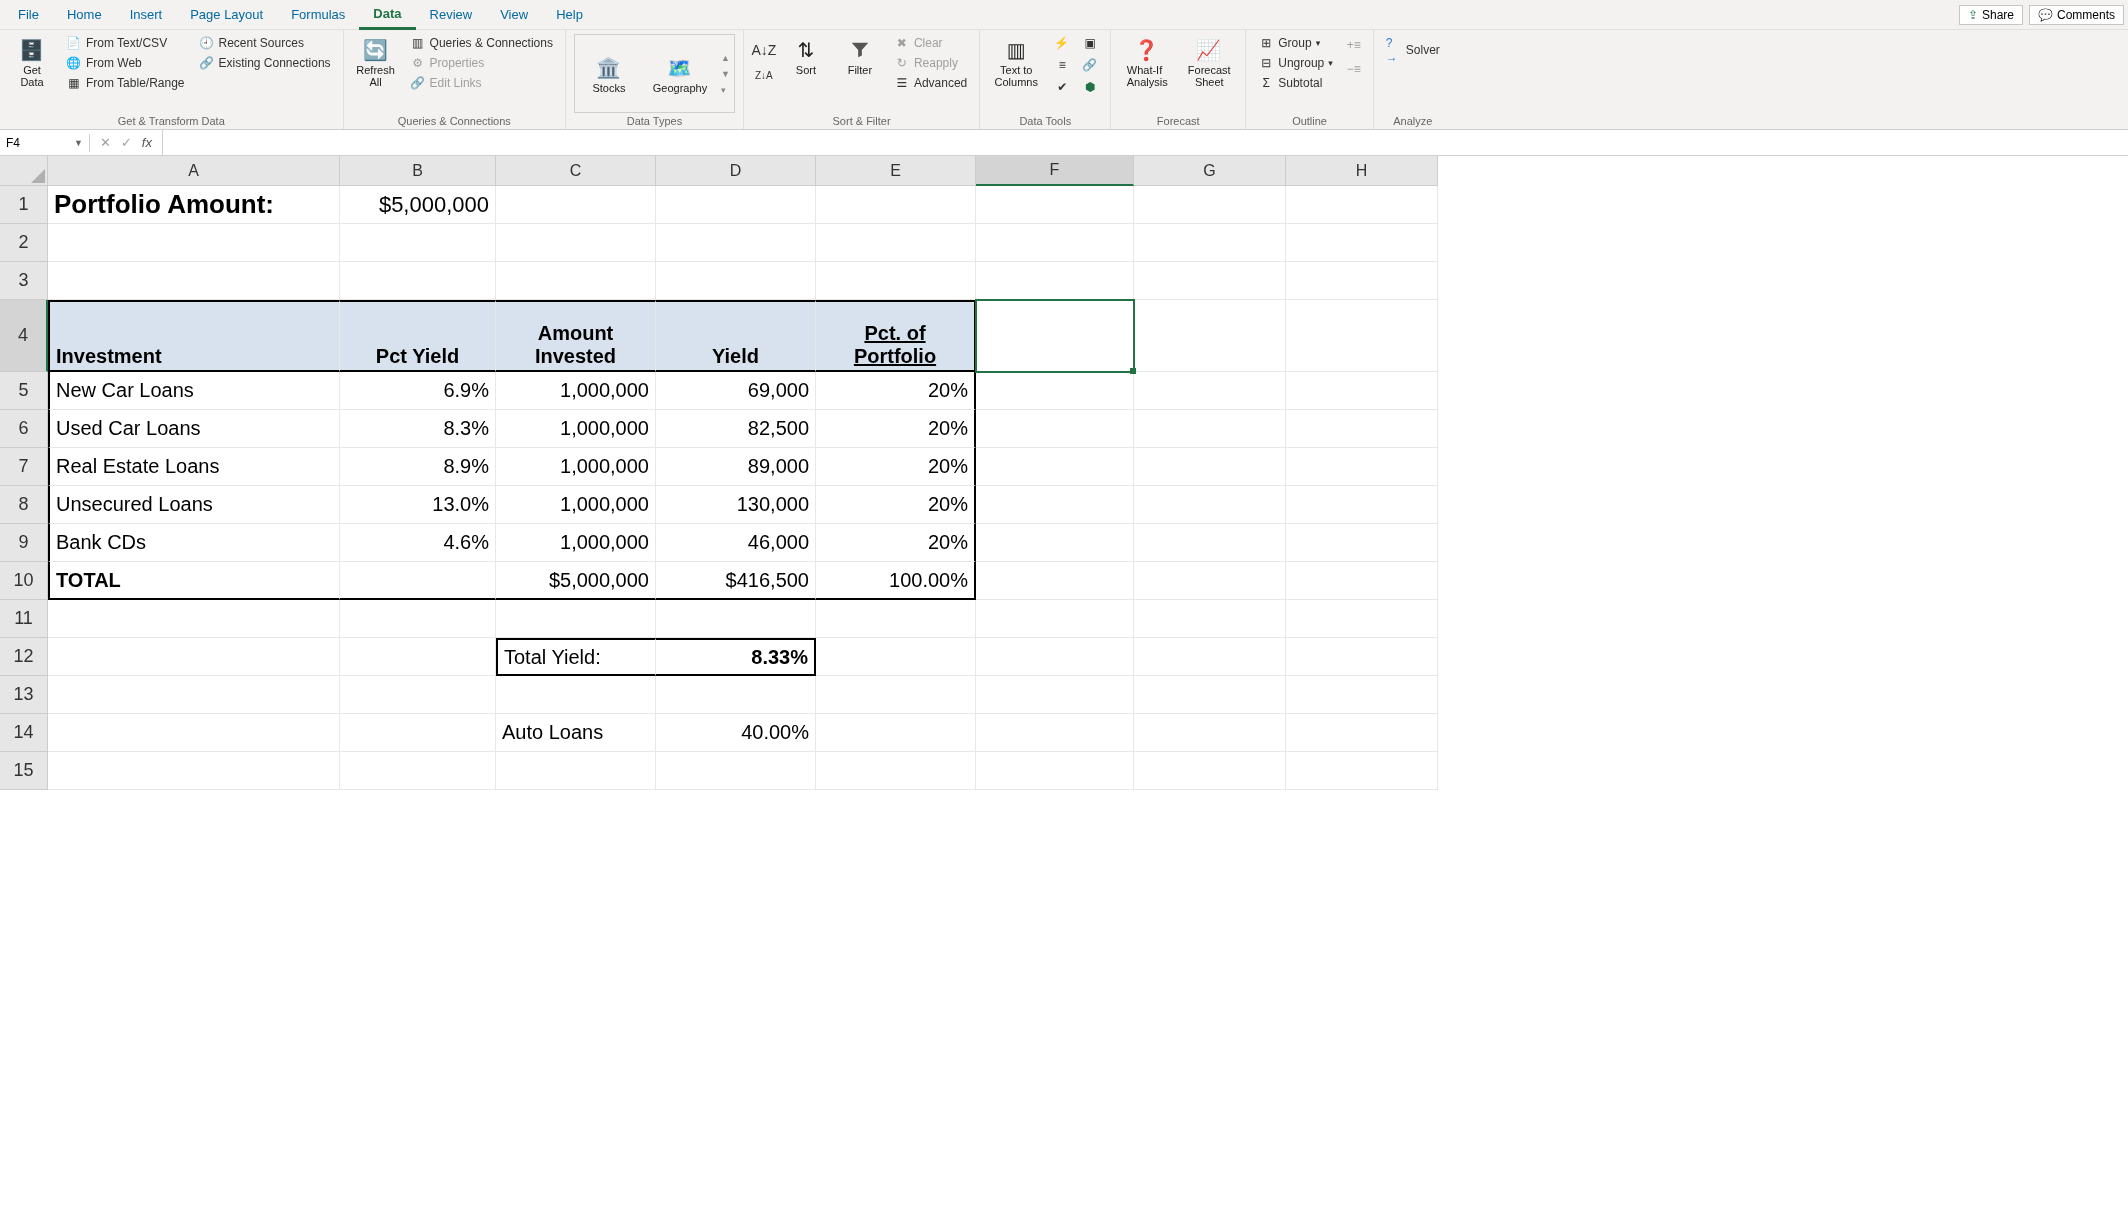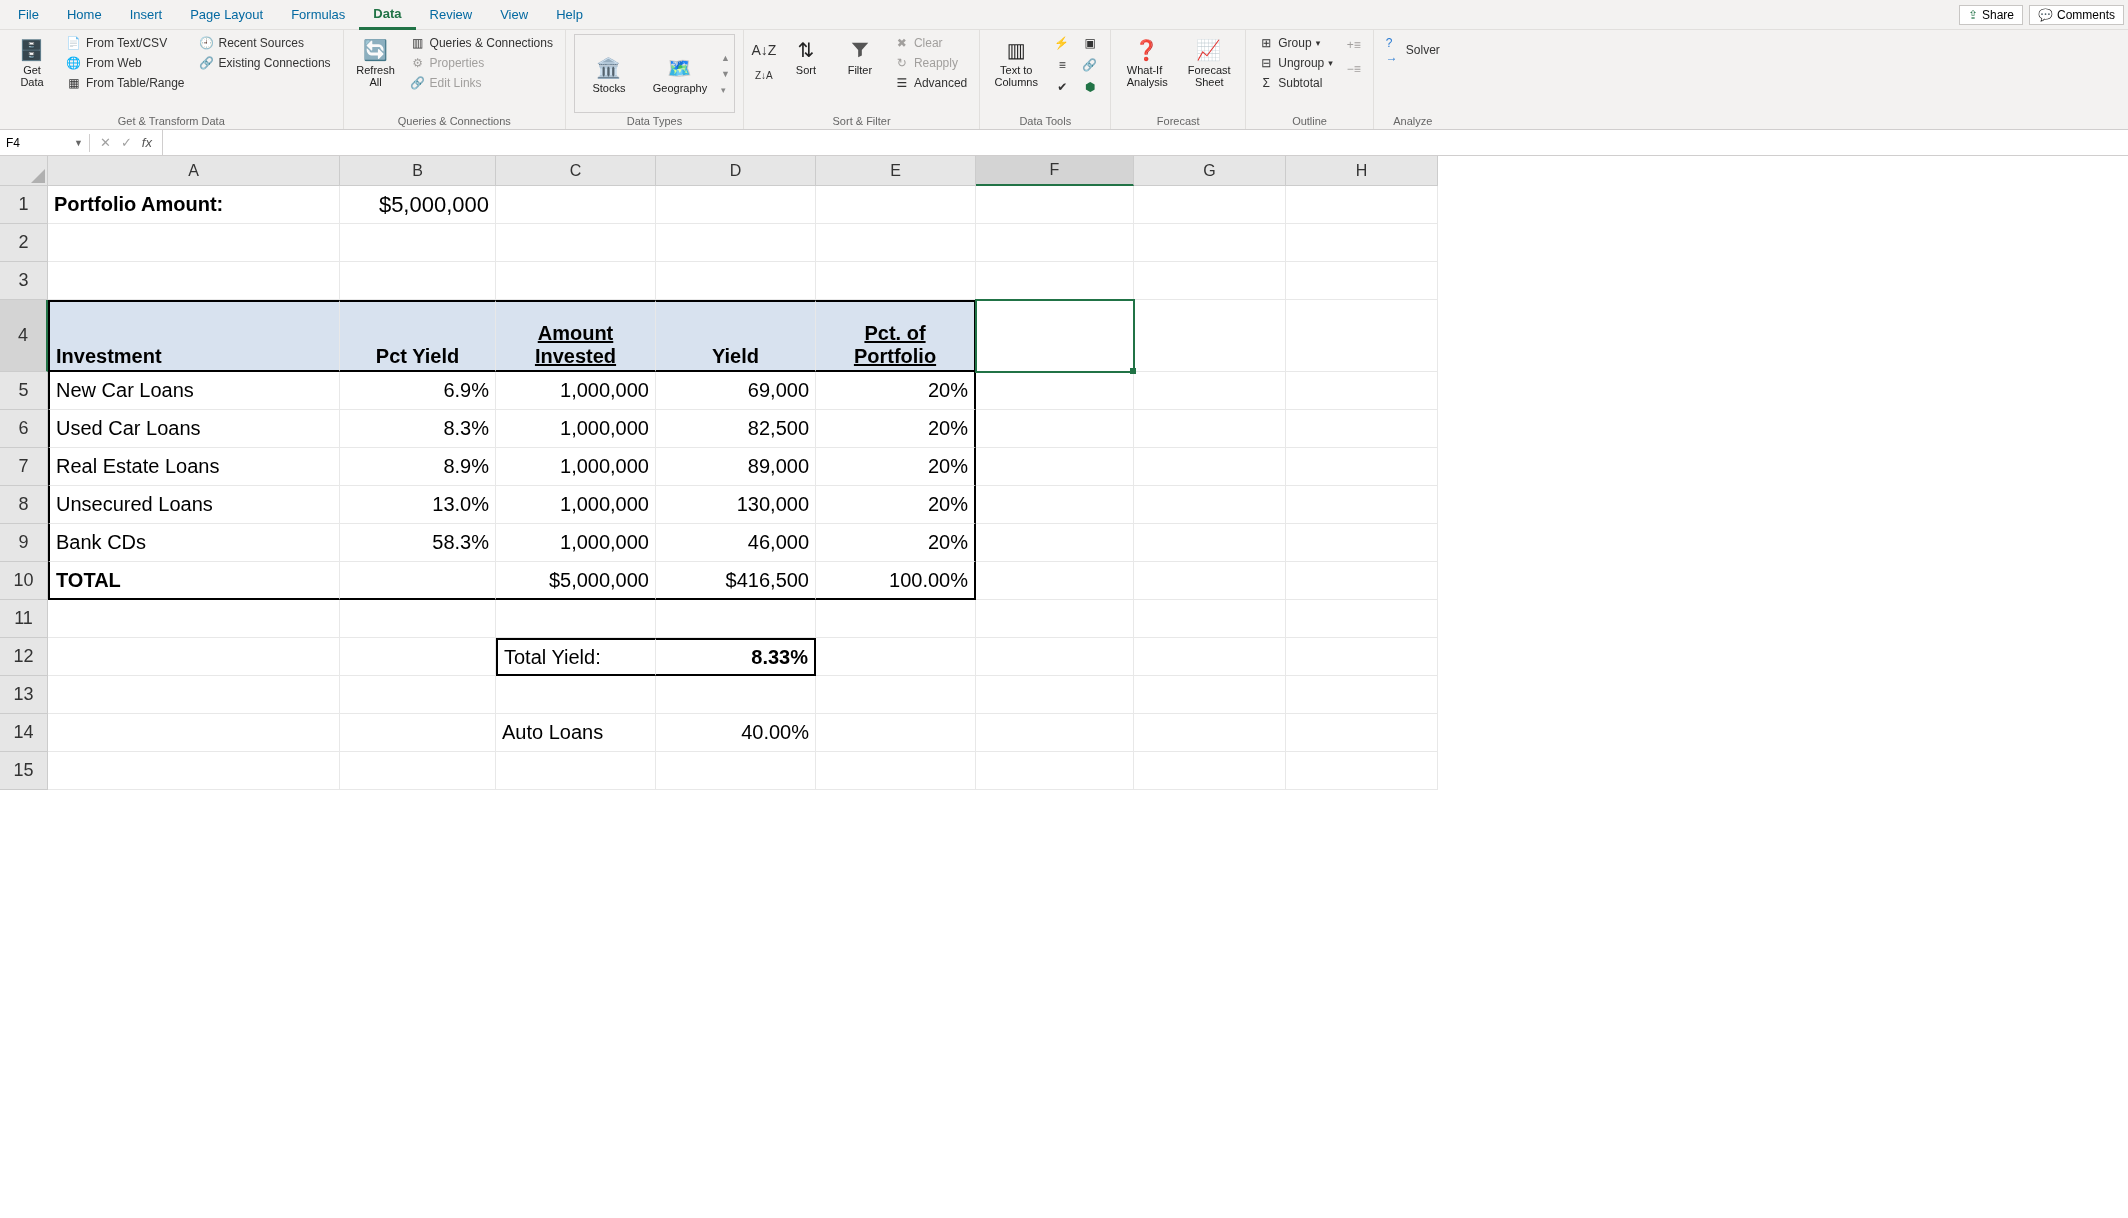--- a/index.html
+++ b/index.html
@@ -334,21 +334,21 @@
     <div class="colhead cC">C</div>
     <div class="colhead cD">D</div>
     <div class="colhead cE">E</div>
     <div class="colhead cF sel">F</div>
     <div class="colhead cG">G</div>
     <div class="colhead cH">H</div>
   </div>
 
   <div class="row r1">
     <div class="rowhead">1</div>
-    <div class="cell cA bold" style="font-size:20px;">Portfolio Amount:</div>
+    <div class="cell cA bold" style="font-size:26px;">Portfolio Amount:</div>
     <div class="cell cB right" style="font-size:22px;">$5,000,000</div>
     <div class="cell cC"></div>
     <div class="cell cD"></div>
     <div class="cell cE"></div>
     <div class="cell cF"></div>
     <div class="cell cG"></div>
     <div class="cell cH"></div>
   </div>
 
   <div class="row rsmall">
@@ -372,21 +372,21 @@
       <div class="cell cE"></div>
       <div class="cell cF"></div>
       <div class="cell cG"></div>
       <div class="cell cH"></div>
   </div>
 
   <div class="row r4">
     <div class="rowhead sel">4</div>
     <div class="cell cA bold hdr-shade bt bl bb" style="align-items:flex-end;">Investment</div>
     <div class="cell cB bold hdr-shade bt bb center" style="align-items:flex-end;">Pct Yield</div>
-    <div class="cell cC bold hdr-shade bt bb center" style="text-align:center; align-items:flex-end;text-decoration:underline;">Amount
+    <div class="cell cC bold hdr-shade bt bb center" style="text-align:center; align-items:flex-end;">Amount
 Invested</div>
     <div class="cell cD bold hdr-shade bt bb center" style="align-items:flex-end;">Yield</div>
     <div class="cell cE bold hdr-shade bt bb br center" style="text-align:center; align-items:flex-end;text-decoration:underline;">Pct. of
 Portfolio</div>
     <div class="cell cF sel-cell"></div>
     <div class="cell cG"></div>
     <div class="cell cH"></div>
   </div>
 
   <div class="row rsmall">
@@ -429,21 +429,21 @@
     <div class="cell cC right">1,000,000</div>
     <div class="cell cD right">130,000</div>
     <div class="cell cE right br">20%</div>
     <div class="cell cF"></div>
       <div class="cell cG"></div>
       <div class="cell cH"></div>
   </div>
   <div class="row rsmall">
     <div class="rowhead">9</div>
     <div class="cell cA bl">Bank CDs</div>
-    <div class="cell cB right">58.3%</div>
+    <div class="cell cB right">4.6%</div>
     <div class="cell cC right">1,000,000</div>
     <div class="cell cD right">46,000</div>
     <div class="cell cE right br">20%</div>
     <div class="cell cF"></div>
       <div class="cell cG"></div>
       <div class="cell cH"></div>
   </div>
 
   <div class="row rsmall">
     <div class="rowhead">10</div>

